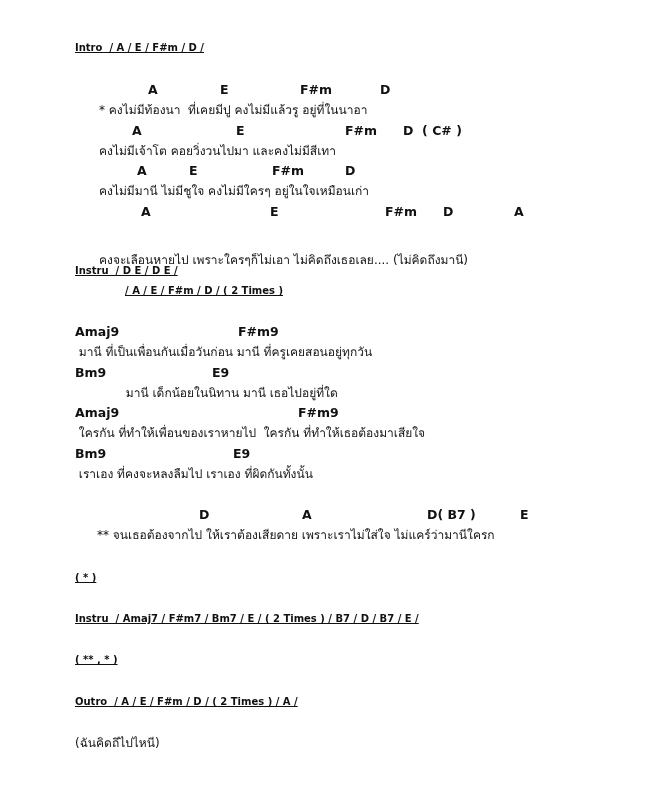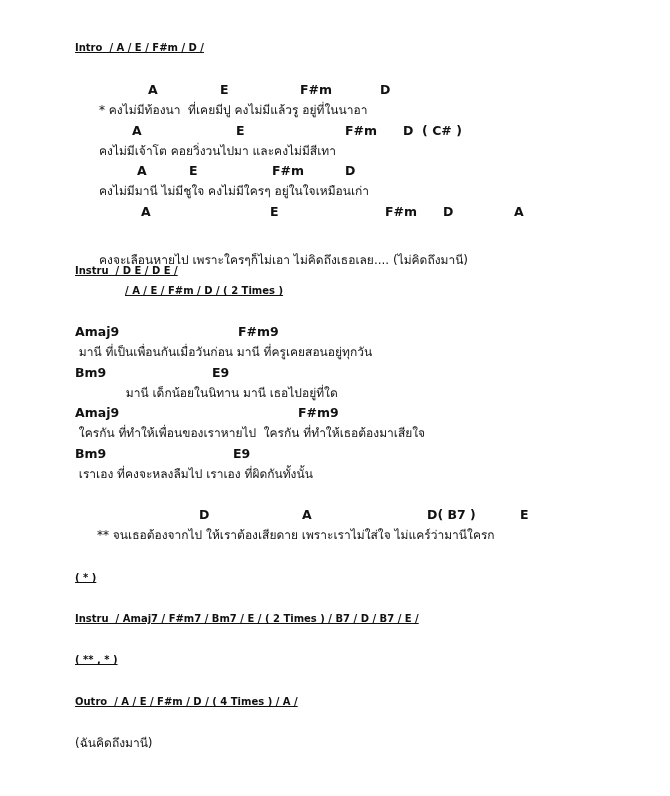--- a/index.html
+++ b/index.html
@@ -62,15 +62,15 @@
       <div class="ch" style="left: 199px; top: 507px;">D</div>
       <div class="ch" style="left: 302px; top: 507px;">A</div>
       <div class="ch" style="left: 427px; top: 507px;">D( B7 )</div>
       <div class="ch" style="left: 520px; top: 507px;">E</div>
       <div class="line t" style="left: 97px; top: 527px;">** จนเธอต้องจากไป ให้เราต้องเสียดาย เพราะเราไม่ใส่ใจ ไม่แคร์ว่ามานีใครก</div>
     </div>
 
   <div class="line b" style="left:75px;top:570px">( * )</div>
   <div class="line b" style="left:75px;top:611px">Instru  / Amaj7 / F#m7 / Bm7 / E / ( 2 Times ) / B7 / D / B7 / E /</div>
   <div class="line b" style="left:75px;top:652px">( ** , * )</div>
-  <div class="line b" style="left:75px;top:694px">Outro  / A / E / F#m / D / ( 4 Times ) / A /</div>
-  <div class="line t" style="left:75px;top:735px">(ฉันคิดถึงมานี)</div>
+  <div class="line b" style="left:75px;top:694px">Outro  / A / E / F#m / D / ( 2 Times ) / A /</div>
+  <div class="line t" style="left:75px;top:735px">(ฉันคิดถึไปไหนี)</div>
 </div>
 
 </body></html>

